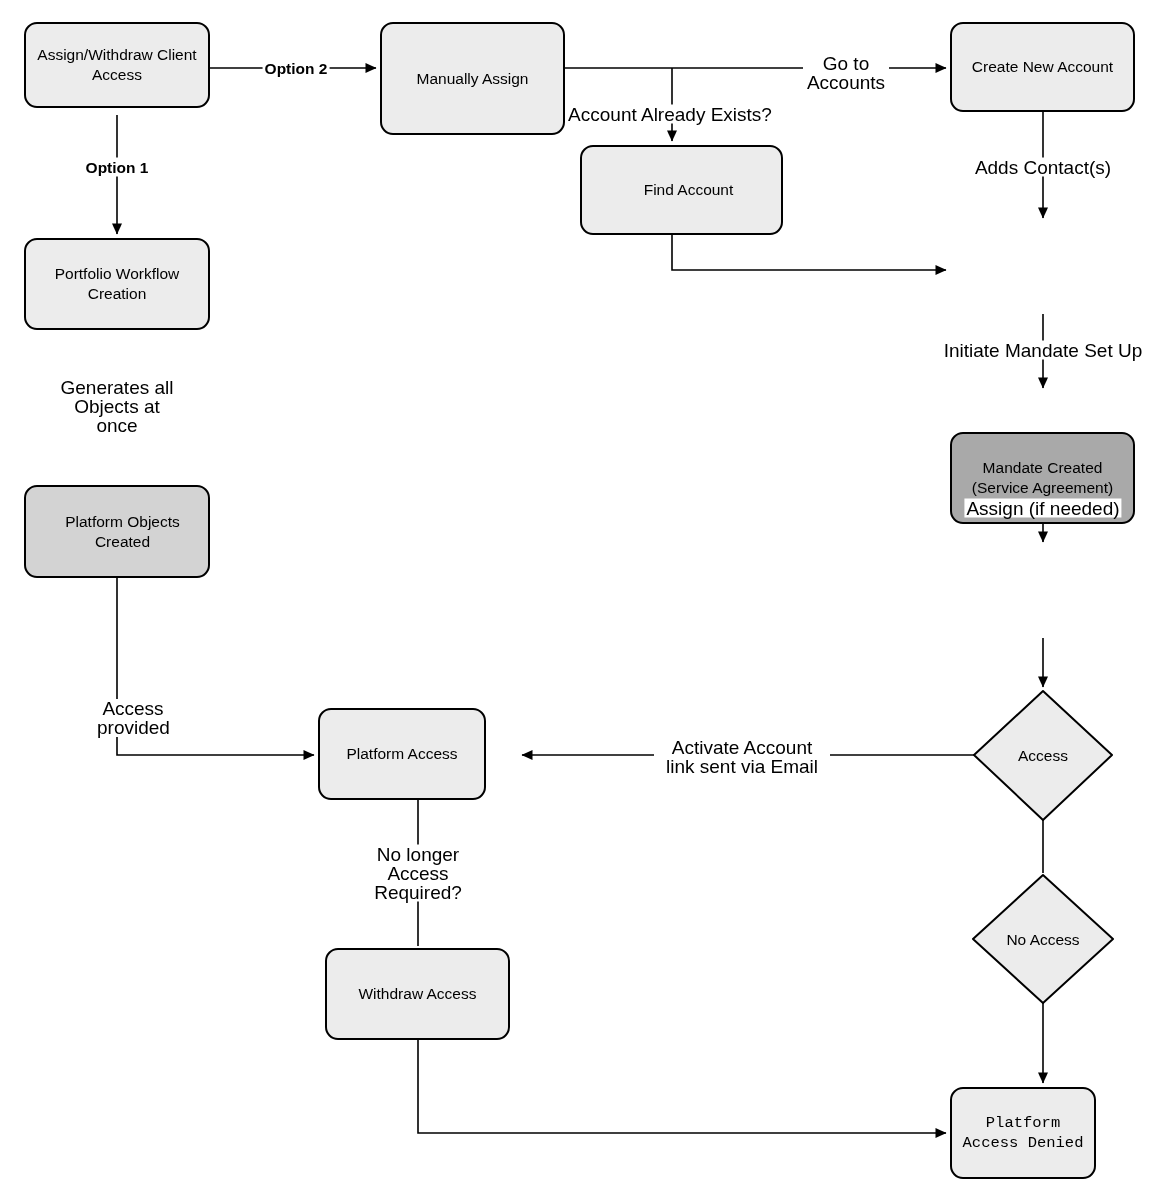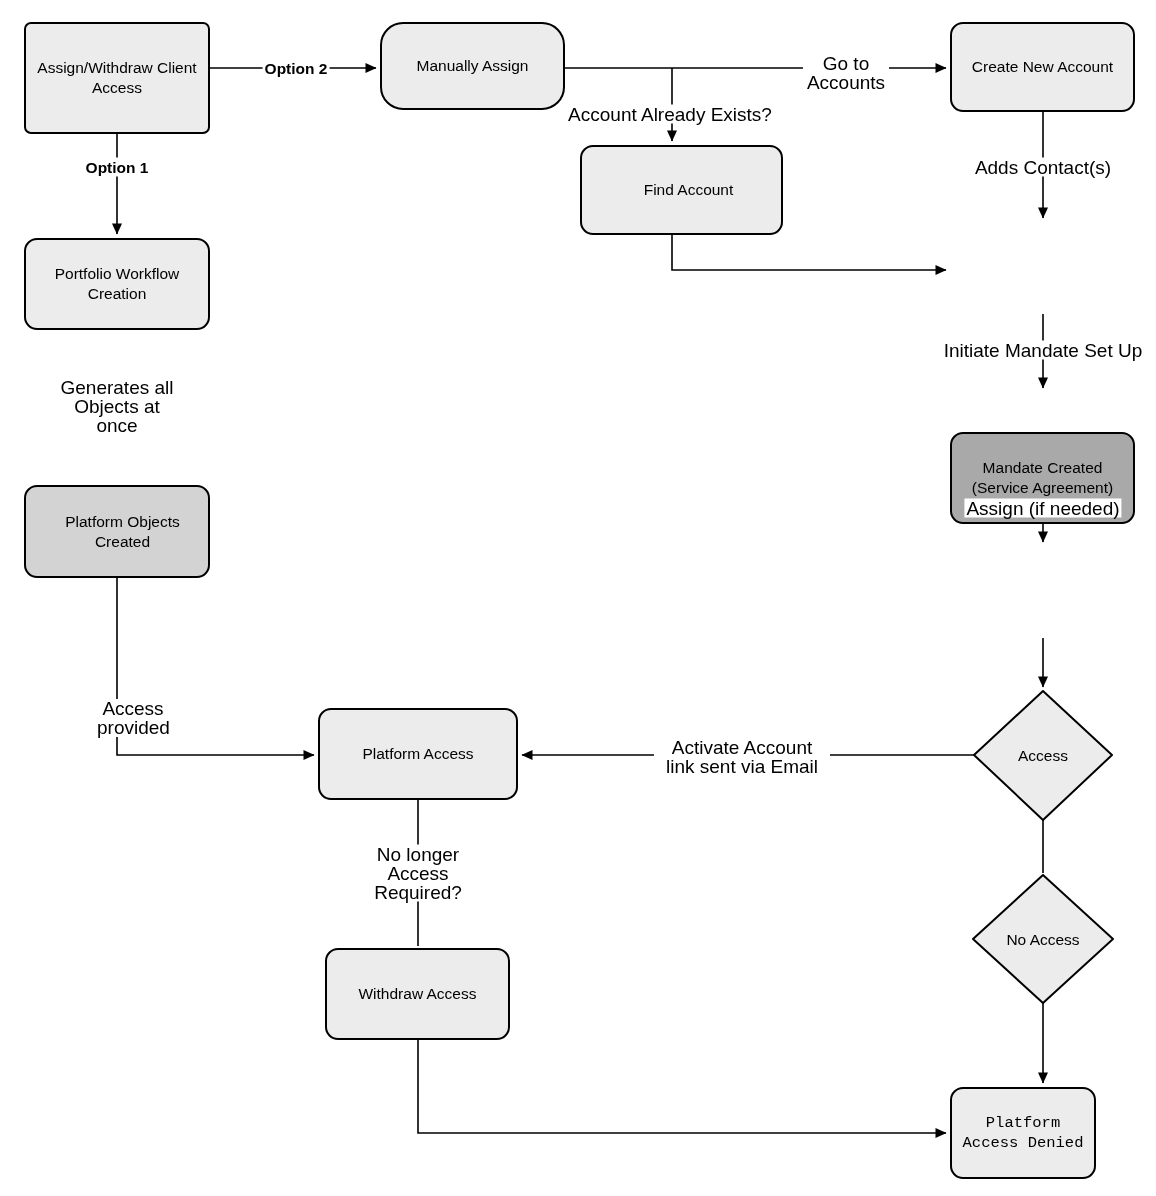--- a/index.html
+++ b/index.html
@@ -61,37 +61,37 @@
     <path class="edge" d="M1043,820 L1043,873"></path>
     <path class="edge" d="M1043,1003 L1043,1083" marker-end="url(#arr)"></path>
     <path class="edge" d="M117,578 L117,755 L314,755" marker-end="url(#arr)"></path>
     <path class="edge" d="M418,800 L418,946"></path>
     <path class="edge" d="M418,1040 L418,1133 L946,1133" marker-end="url(#arr)"></path>
 
     <path class="diamond" d="M1043,691 L1112,755 L1043,820 L974,755 Z"></path>
     <path class="diamond" d="M1043,875 L1113,939 L1043,1003 L973,939 Z"></path>
   </svg>
 
-  <div class="node n-light" style="left:24px;top:22px;width:186px;height:112px;border-radius:7px;">Assign/Withdraw Client Access</div>
+  <div class="node n-light" style="left:24px;top:22px;width:186px;height:86px;">Assign/Withdraw Client Access</div>
 
-  <div class="node n-light" style="left:380px;top:22px;width:185px;height:88px;border-radius:23px;">Manually Assign</div>
+  <div class="node n-light" style="left:380px;top:22px;width:185px;height:113px;">Manually Assign</div>
 
   <div class="node n-light" style="left:950px;top:22px;width:185px;height:90px;">Create New Account</div>
 
   <div class="node n-light" style="left:580px;top:145px;width:203px;height:90px;padding-left:24px;">Find Account</div>
 
 
   <div class="node n-light" style="left:24px;top:238px;width:186px;height:92px;">Portfolio Workflow Creation</div>
 
   <div class="node n-dark" style="left:950px;top:392px;width:185px;height:92px;">Mandate Created (Service Agreement)</div>
 
   <div class="node n-medium" style="left:24px;top:485px;width:186px;height:93px;padding-left:21px;">Platform Objects Created</div>
 
 
-  <div class="node n-light" style="left:318px;top:708px;width:200px;height:92px;">Platform Access</div>
+  <div class="node n-light" style="left:318px;top:708px;width:168px;height:92px;">Platform Access</div>
 
   <div class="node n-light" style="left:325px;top:948px;width:185px;height:92px;">Withdraw Access</div>
 
   <div class="node n-light" style="left:950px;top:1087px;width:146px;height:92px;font-family:Liberation Mono, monospace;">Platform Access Denied</div>
 
   <div class="dlabel" style="left:1043px;top:756px;">Access</div>
   <div class="dlabel" style="left:1043px;top:940px;">No Access</div>
 
   <div class="elabel bold" style="left:296px;top:68px;">Option 2</div>
   <div class="elabel bold" style="left:117px;top:167px;">Option 1</div>

